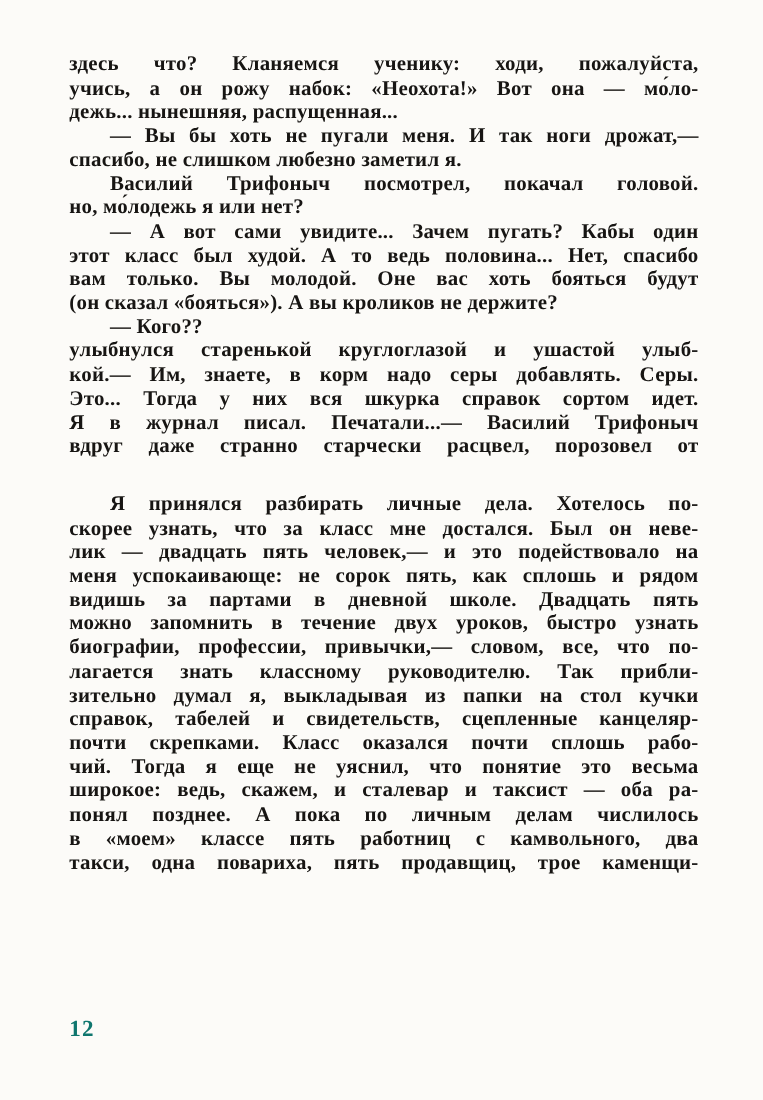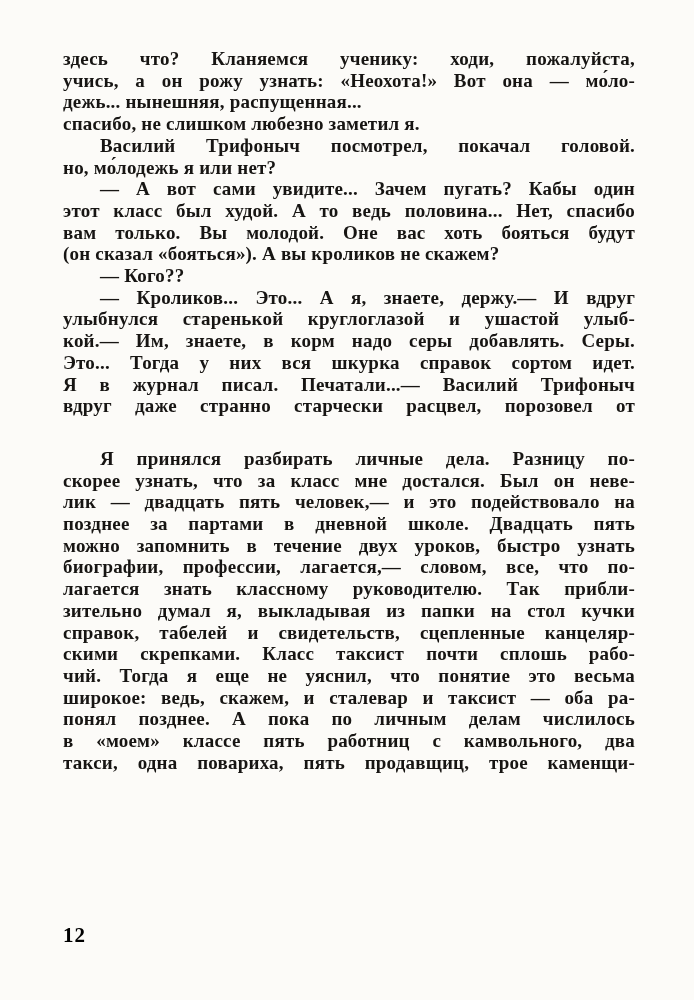--- a/index.html
+++ b/index.html
@@ -37,79 +37,80 @@
   }
   .ln.last { text-align-last: left; }
   .ln.fl { text-indent: 37px; }
   .section-gap { height: 31px; }
   .page-number {
     position: absolute;
     left: 63px;
     top: 923px;
     font-size: 21px;
     font-weight: 700;
-    color: #000000;
+    color: #0f766e;
     letter-spacing: 1px;
     text-align: right;
   }
 </style>
 </head>
 <body>
 
 <div class="page">
   <div class="text-block">
 
     <p class="para">
       <span class="ln">здесь что? Кланяемся ученику: ходи, пожалуйста,</span>
-      <span class="ln">учись, а он рожу узнать: «Неохота!» Вот она — мо́ло-</span>
+      <span class="ln">учись, а он рожу набок: «Неохота!» Вот она — мо́ло-</span>
       <span class="ln last">дежь... нынешняя, распущенная...</span>
     </p>
 
     <p class="para">
+      <span class="ln fl">— Вы бы хоть не пугали меня. И так ноги дрожат,—</span>
       <span class="ln last">спасибо, не слишком любезно заметил я.</span>
     </p>
 
     <p class="para">
       <span class="ln fl">Василий Трифоныч посмотрел, покачал головой.</span>
       <span class="ln last">но, мо́лодежь я или нет?</span>
     </p>
 
     <p class="para">
       <span class="ln fl">— А вот сами увидите... Зачем пугать? Кабы один</span>
       <span class="ln">этот класс был худой. А то ведь половина... Нет, спасибо</span>
       <span class="ln">вам только. Вы молодой. Оне вас хоть бояться будут</span>
-      <span class="ln last">(он сказал «бояться»). А вы кроликов не скажем?</span>
+      <span class="ln last">(он сказал «бояться»). А вы кроликов не держите?</span>
     </p>
 
     <p class="para">
       <span class="ln fl last">— Кого??</span>
     </p>
 
     <p class="para">
-      <span class="ln fl">— Кроликов... Это... А я, знаете, держу.— И вдруг</span>
       <span class="ln">улыбнулся старенькой круглоглазой и ушастой улыб-</span>
       <span class="ln">кой.— Им, знаете, в корм надо серы добавлять. Серы.</span>
       <span class="ln">Это... Тогда у них вся шкурка справок сортом идет.</span>
       <span class="ln">Я в журнал писал. Печатали...— Василий Трифоныч</span>
       <span class="ln">вдруг даже странно старчески расцвел, порозовел от</span>
     </p>
 
     <div class="section-gap"></div>
 
     <p class="para">
-      <span class="ln fl">Я принялся разбирать личные дела. Разницу по-</span>
+      <span class="ln fl">Я принялся разбирать личные дела. Хотелось по-</span>
       <span class="ln">скорее узнать, что за класс мне достался. Был он неве-</span>
       <span class="ln">лик — двадцать пять человек,— и это подействовало на</span>
-      <span class="ln">позднее за партами в дневной школе. Двадцать пять</span>
+      <span class="ln">меня успокаивающе: не сорок пять, как сплошь и рядом</span>
+      <span class="ln">видишь за партами в дневной школе. Двадцать пять</span>
       <span class="ln">можно запомнить в течение двух уроков, быстро узнать</span>
-      <span class="ln">биографии, профессии, лагается,— словом, все, что по-</span>
+      <span class="ln">биографии, профессии, привычки,— словом, все, что по-</span>
       <span class="ln">лагается знать классному руководителю. Так прибли-</span>
       <span class="ln">зительно думал я, выкладывая из папки на стол кучки</span>
       <span class="ln">справок, табелей и свидетельств, сцепленные канцеляр-</span>
-      <span class="ln">скими скрепками. Класс таксист почти сплошь рабо-</span>
+      <span class="ln">почти скрепками. Класс оказался почти сплошь рабо-</span>
       <span class="ln">чий. Тогда я еще не уяснил, что понятие это весьма</span>
       <span class="ln">широкое: ведь, скажем, и сталевар и таксист — оба ра-</span>
       <span class="ln">понял позднее. А пока по личным делам числилось</span>
       <span class="ln">в «моем» классе пять работниц с камвольного, два</span>
       <span class="ln">такси, одна повариха, пять продавщиц, трое каменщи-</span>
     </p>
 
   </div>
 
   <div class="page-number">12</div>

